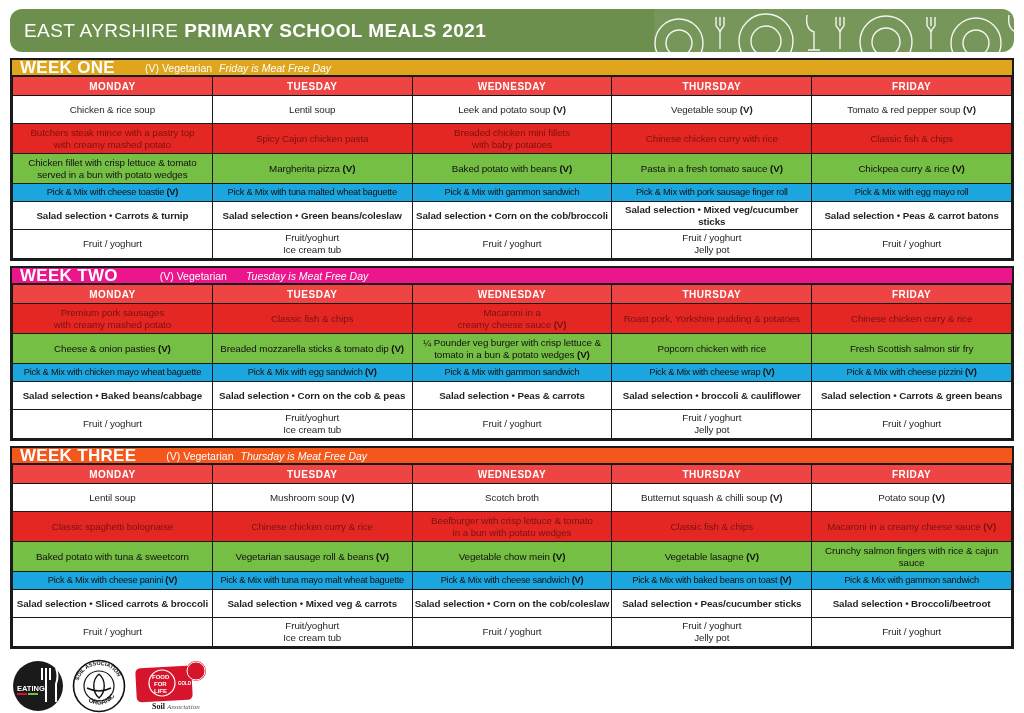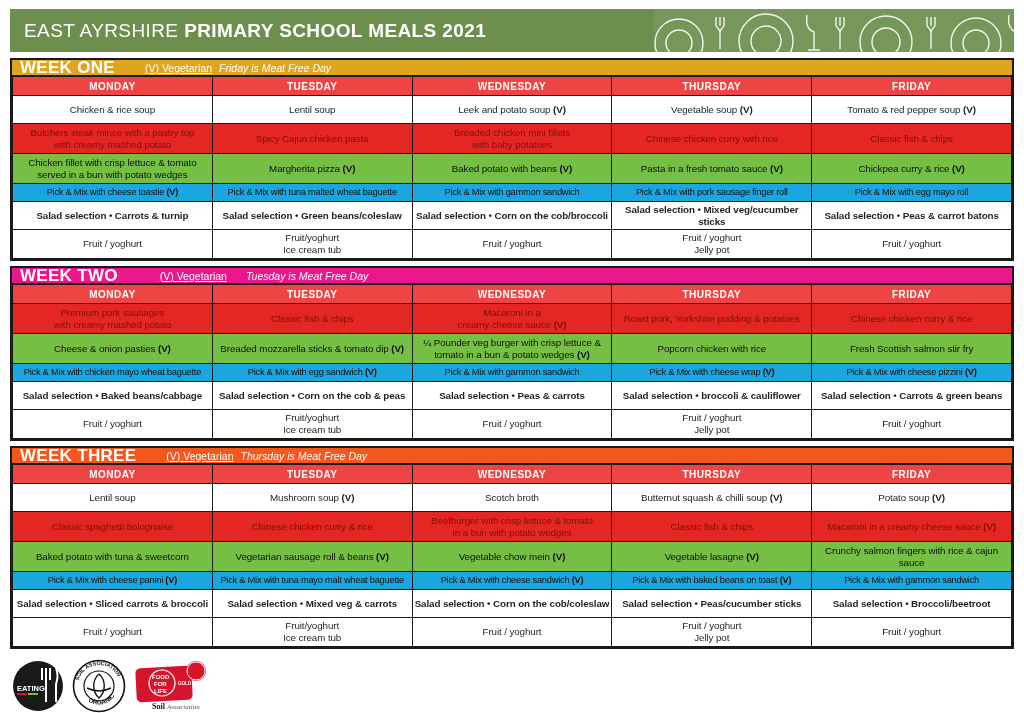--- a/index.html
+++ b/index.html
@@ -4,30 +4,30 @@
 <style>
   html,body{margin:0;padding:0;}
   body{
     width:1024px;height:713px;overflow:hidden;background:#ffffff;
     font-family:"Liberation Sans",sans-serif;color:#231f20;
   }
   .page{padding:9px 10px 0 10px;}
 
   
   .banner{height:43px;background:#6d8f4e;display:flex;align-items:center;
-    justify-content:space-between;padding-left:14px;margin-bottom:6px;overflow:hidden;}
+    justify-content:space-between;padding-left:14px;margin-bottom:6px;overflow:hidden;border-radius:12px;}
   .banner-title{color:#fff;font-size:19px;letter-spacing:.4px;white-space:nowrap;}
   .banner-title .bold{font-weight:bold;}
   .banner-art{height:43px;flex:0 0 390px;position:relative;}
 
   
   .week{border:2px solid #1a1a1a;margin-bottom:5px;}
   .week-bar{height:15px;display:flex;align-items:center;color:#fff;padding-left:8px;}
   .week-label{font-size:17px;font-weight:bold;letter-spacing:.3px;}
-  .veg-note{font-size:10.5px;margin-left:30px;text-decoration:underline;}
+  .veg-note{font-size:10.5px;margin-left:30px;}
   .mf-note{font-size:10.5px;font-style:italic;margin-left:7px;}
 
   table{width:100%;border-collapse:collapse;table-layout:fixed;border-top:2px solid #1a1a1a;}
   th{background:#ef4444;color:#fff;font-size:10px;font-weight:bold;height:16px;
      border:1px solid #121212;letter-spacing:.5px;}
   td{border:1px solid #1a1a1a;text-align:center;vertical-align:middle;
      font-size:9.8px;line-height:1.18;white-space:pre-line;padding:1px 2px;
      letter-spacing:-.1px;}
   .row-soup  td{height:25px;background:#ffffff;}
   .row-main  td{height:27px;background:#e52724;color:#7a120c;}

